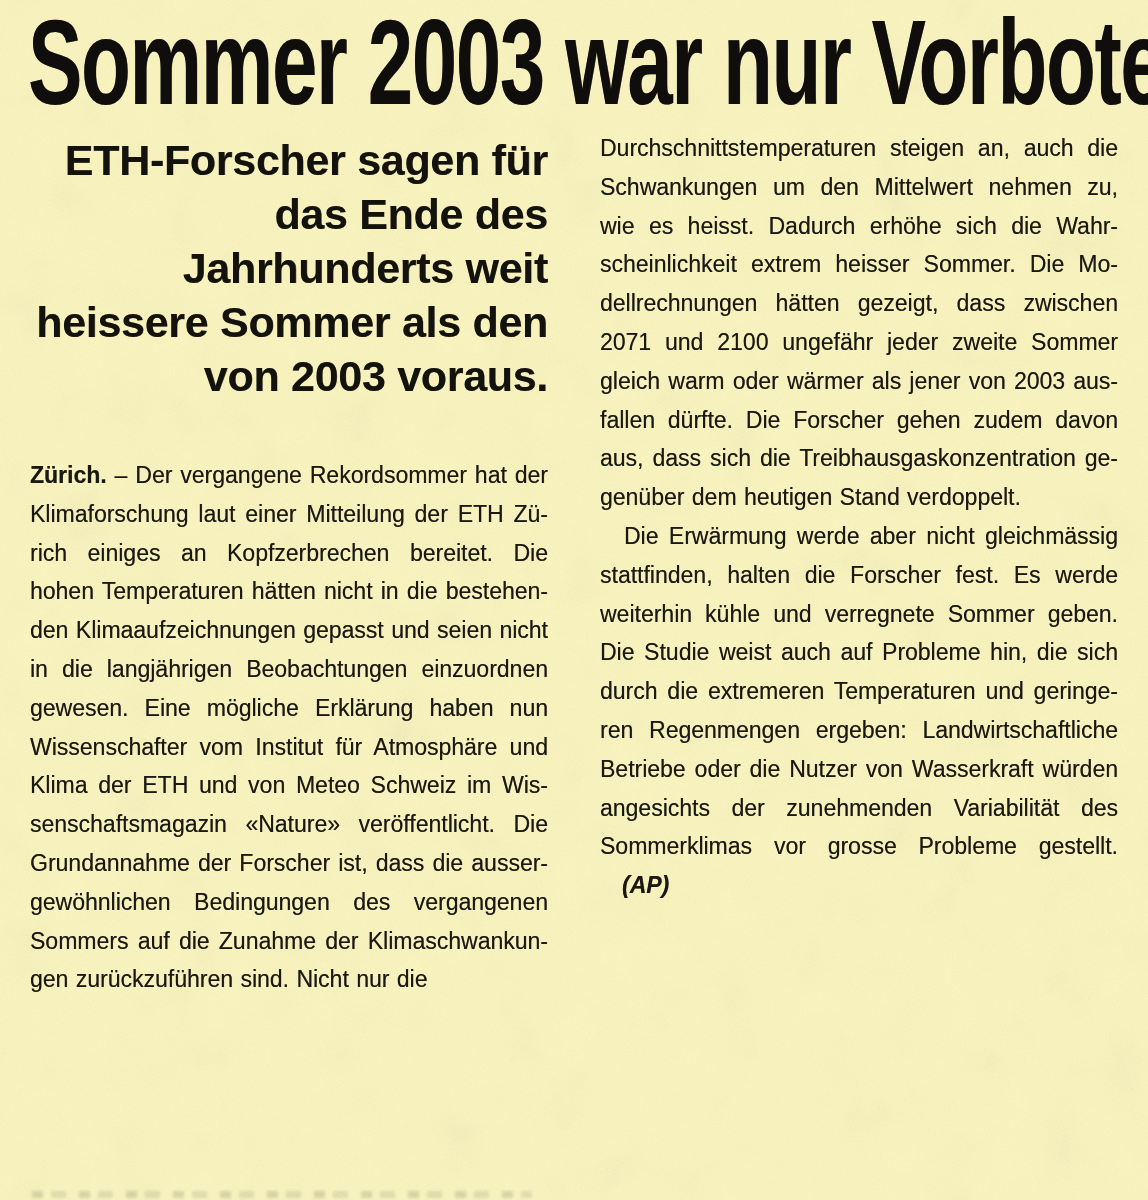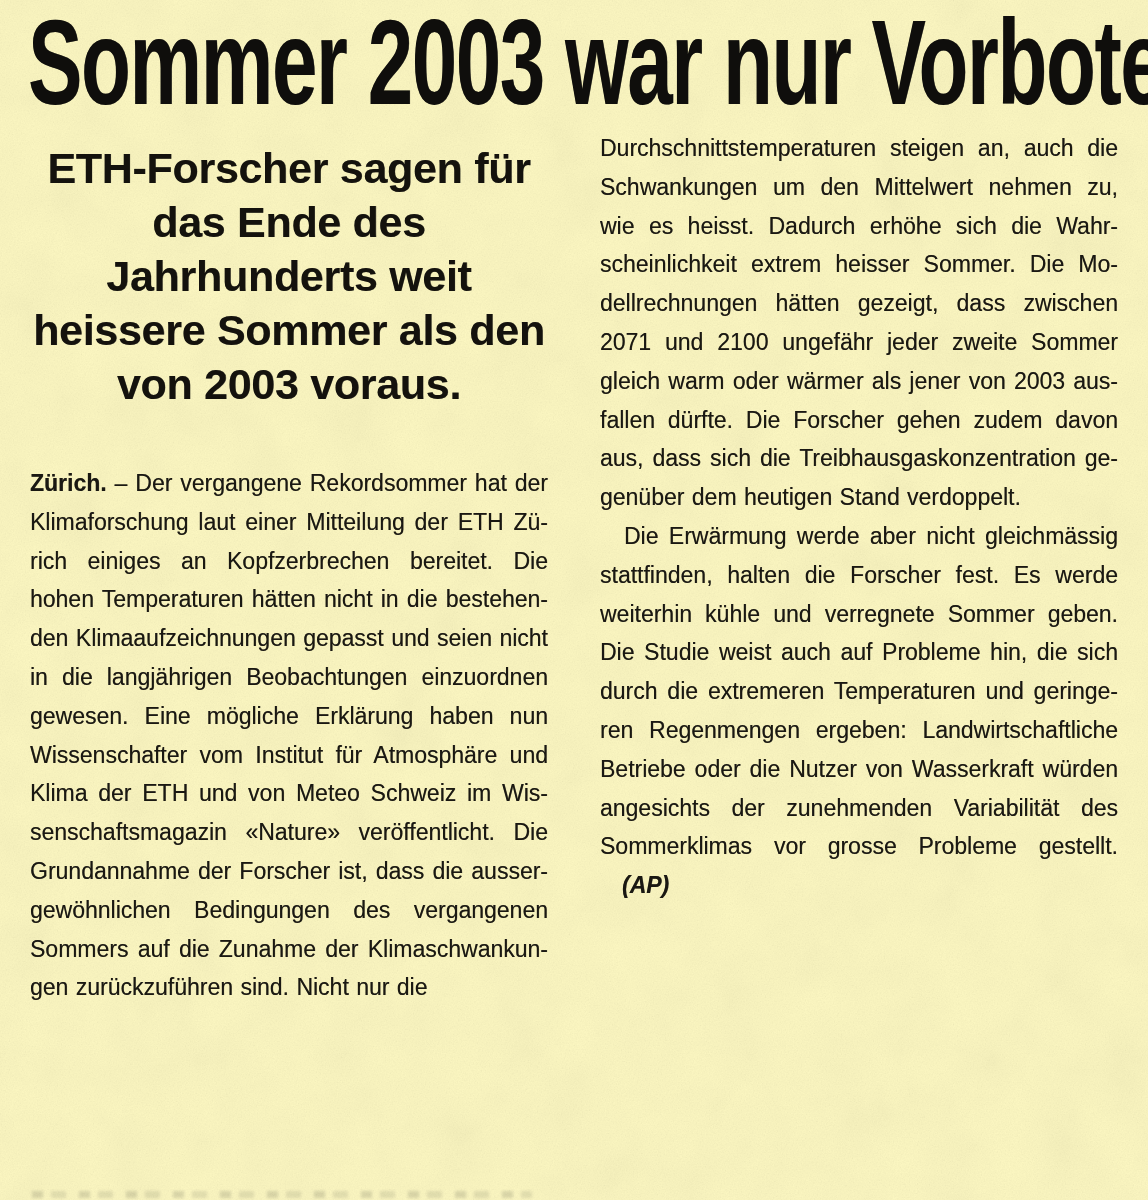--- a/index.html
+++ b/index.html
@@ -39,26 +39,26 @@
     left: 30px;
     width: 1088px;
     display: flex;
     gap: 52px;
   }
   .col {
     width: 518px;
     flex: 0 0 518px;
   }
   .lead {
-    margin: 12px 0 53px 0;
+    margin: 4px 0 53px 0;
     font-size: 43px;
     line-height: 54px;
     font-weight: bold;
     letter-spacing: -0.3px;
-    text-align: center;
+    text-align: right;
     color: #14120d;
     text-shadow: 0.3px 0.3px 0.5px rgba(15,14,12,0.5);
   }
   .body-text {
     margin: 0;
     font-size: 23px;
     line-height: 38.8px;
     text-align: justify;
     hyphens: manual;
     color: #1a1812;

